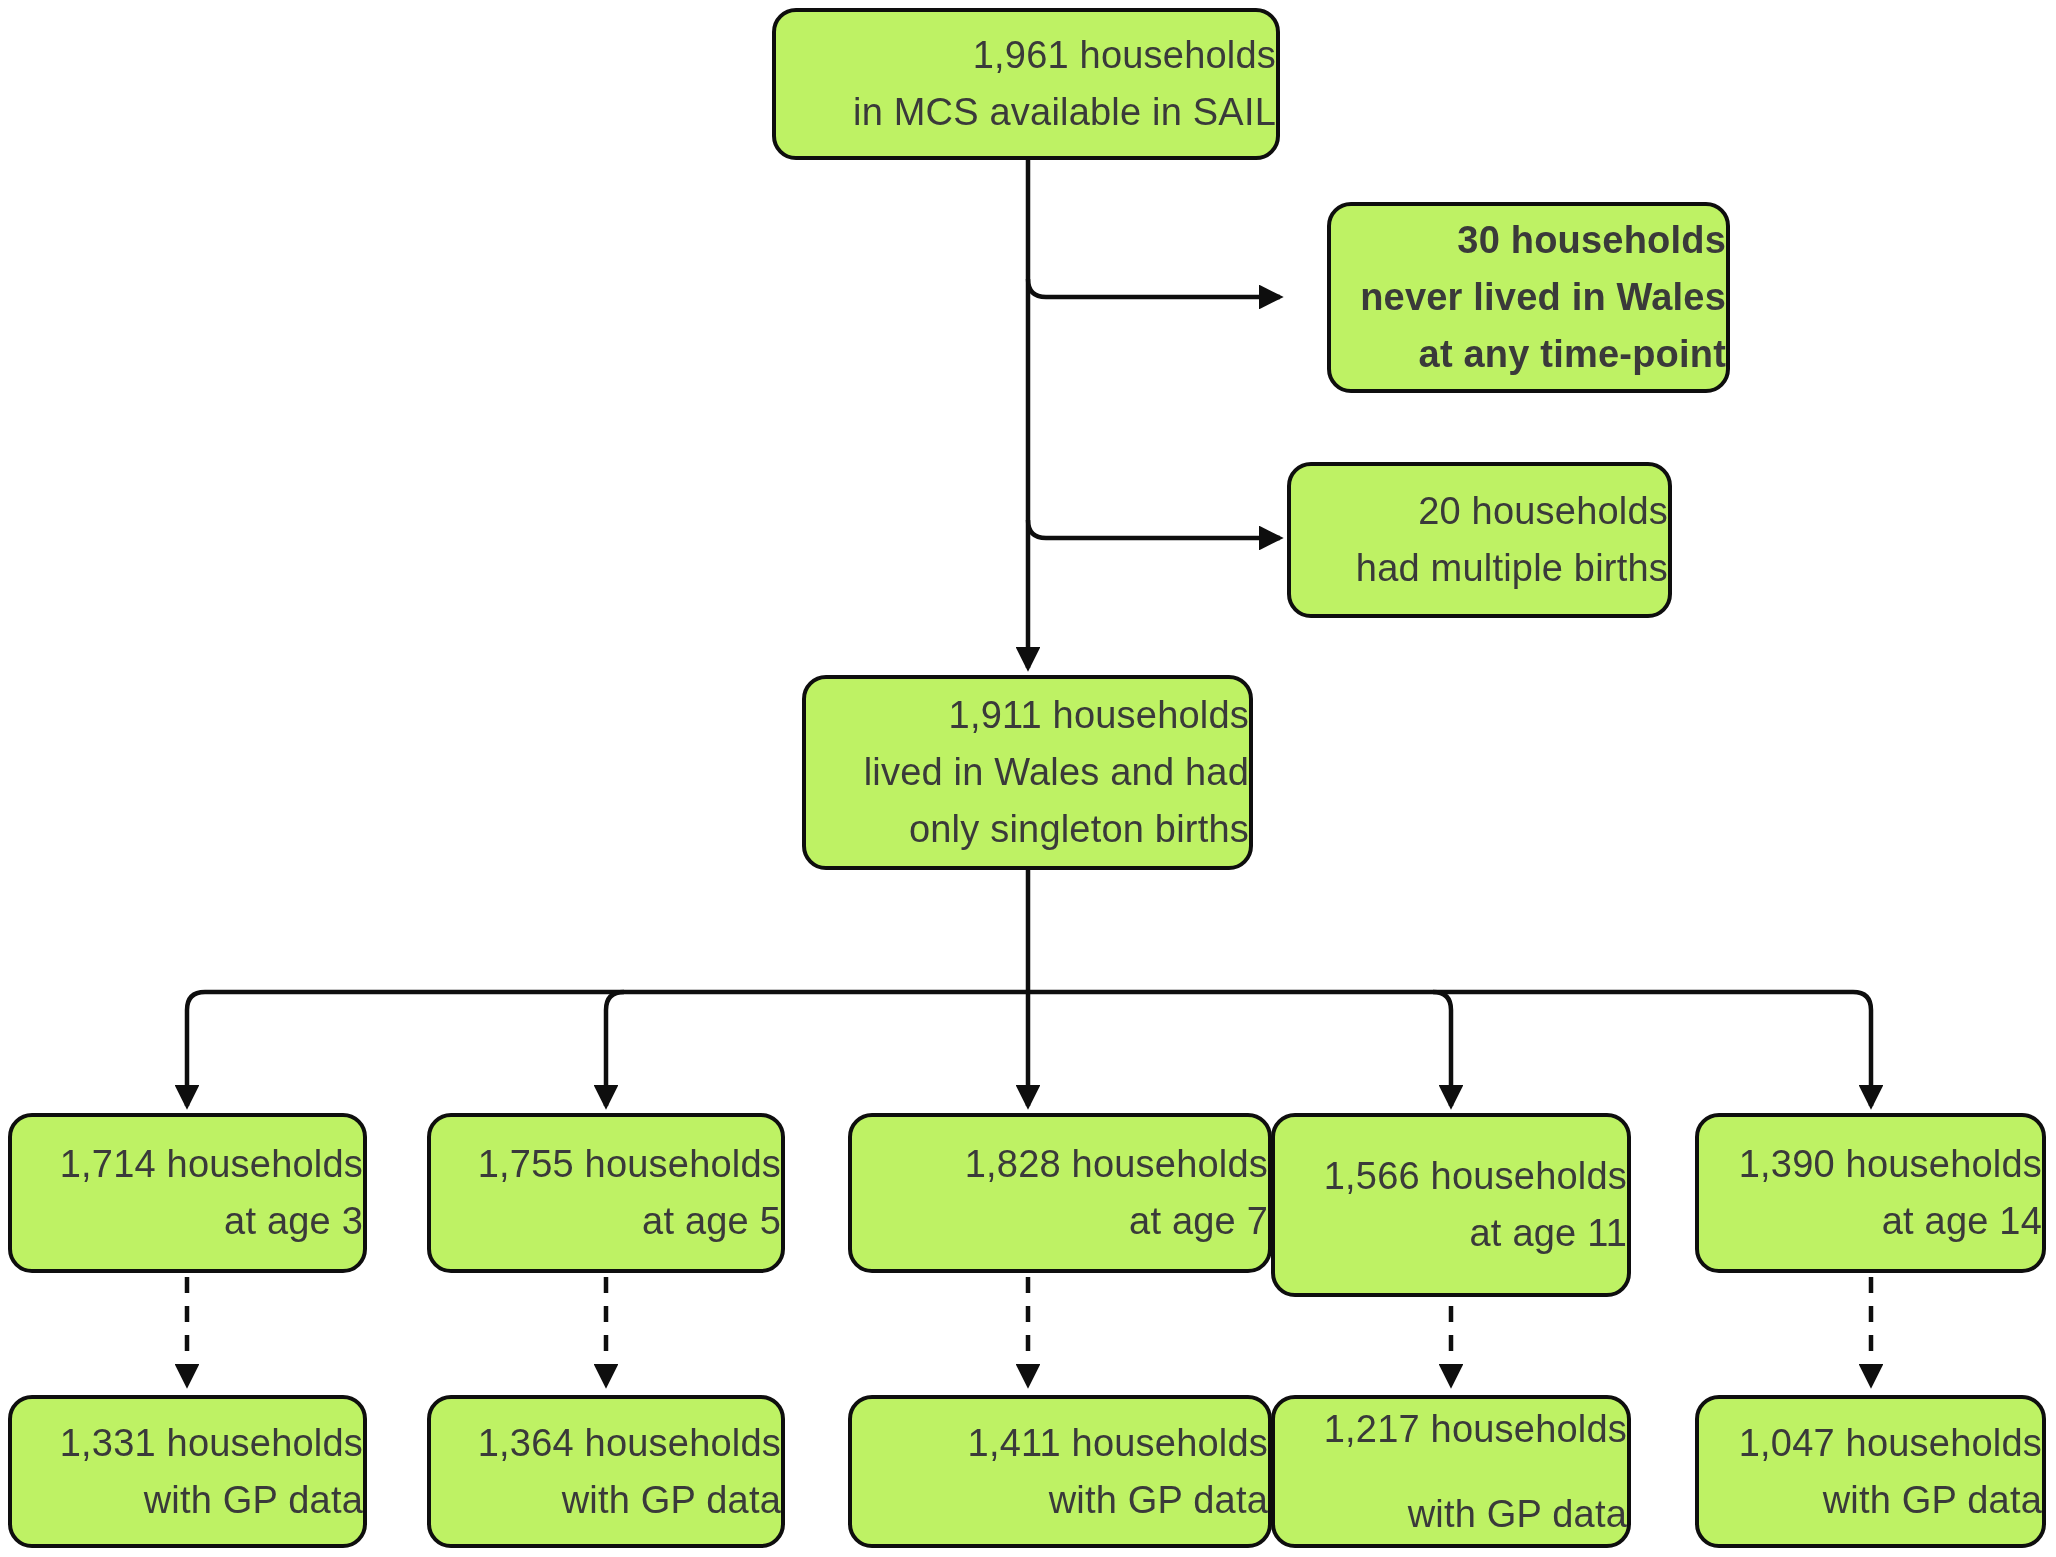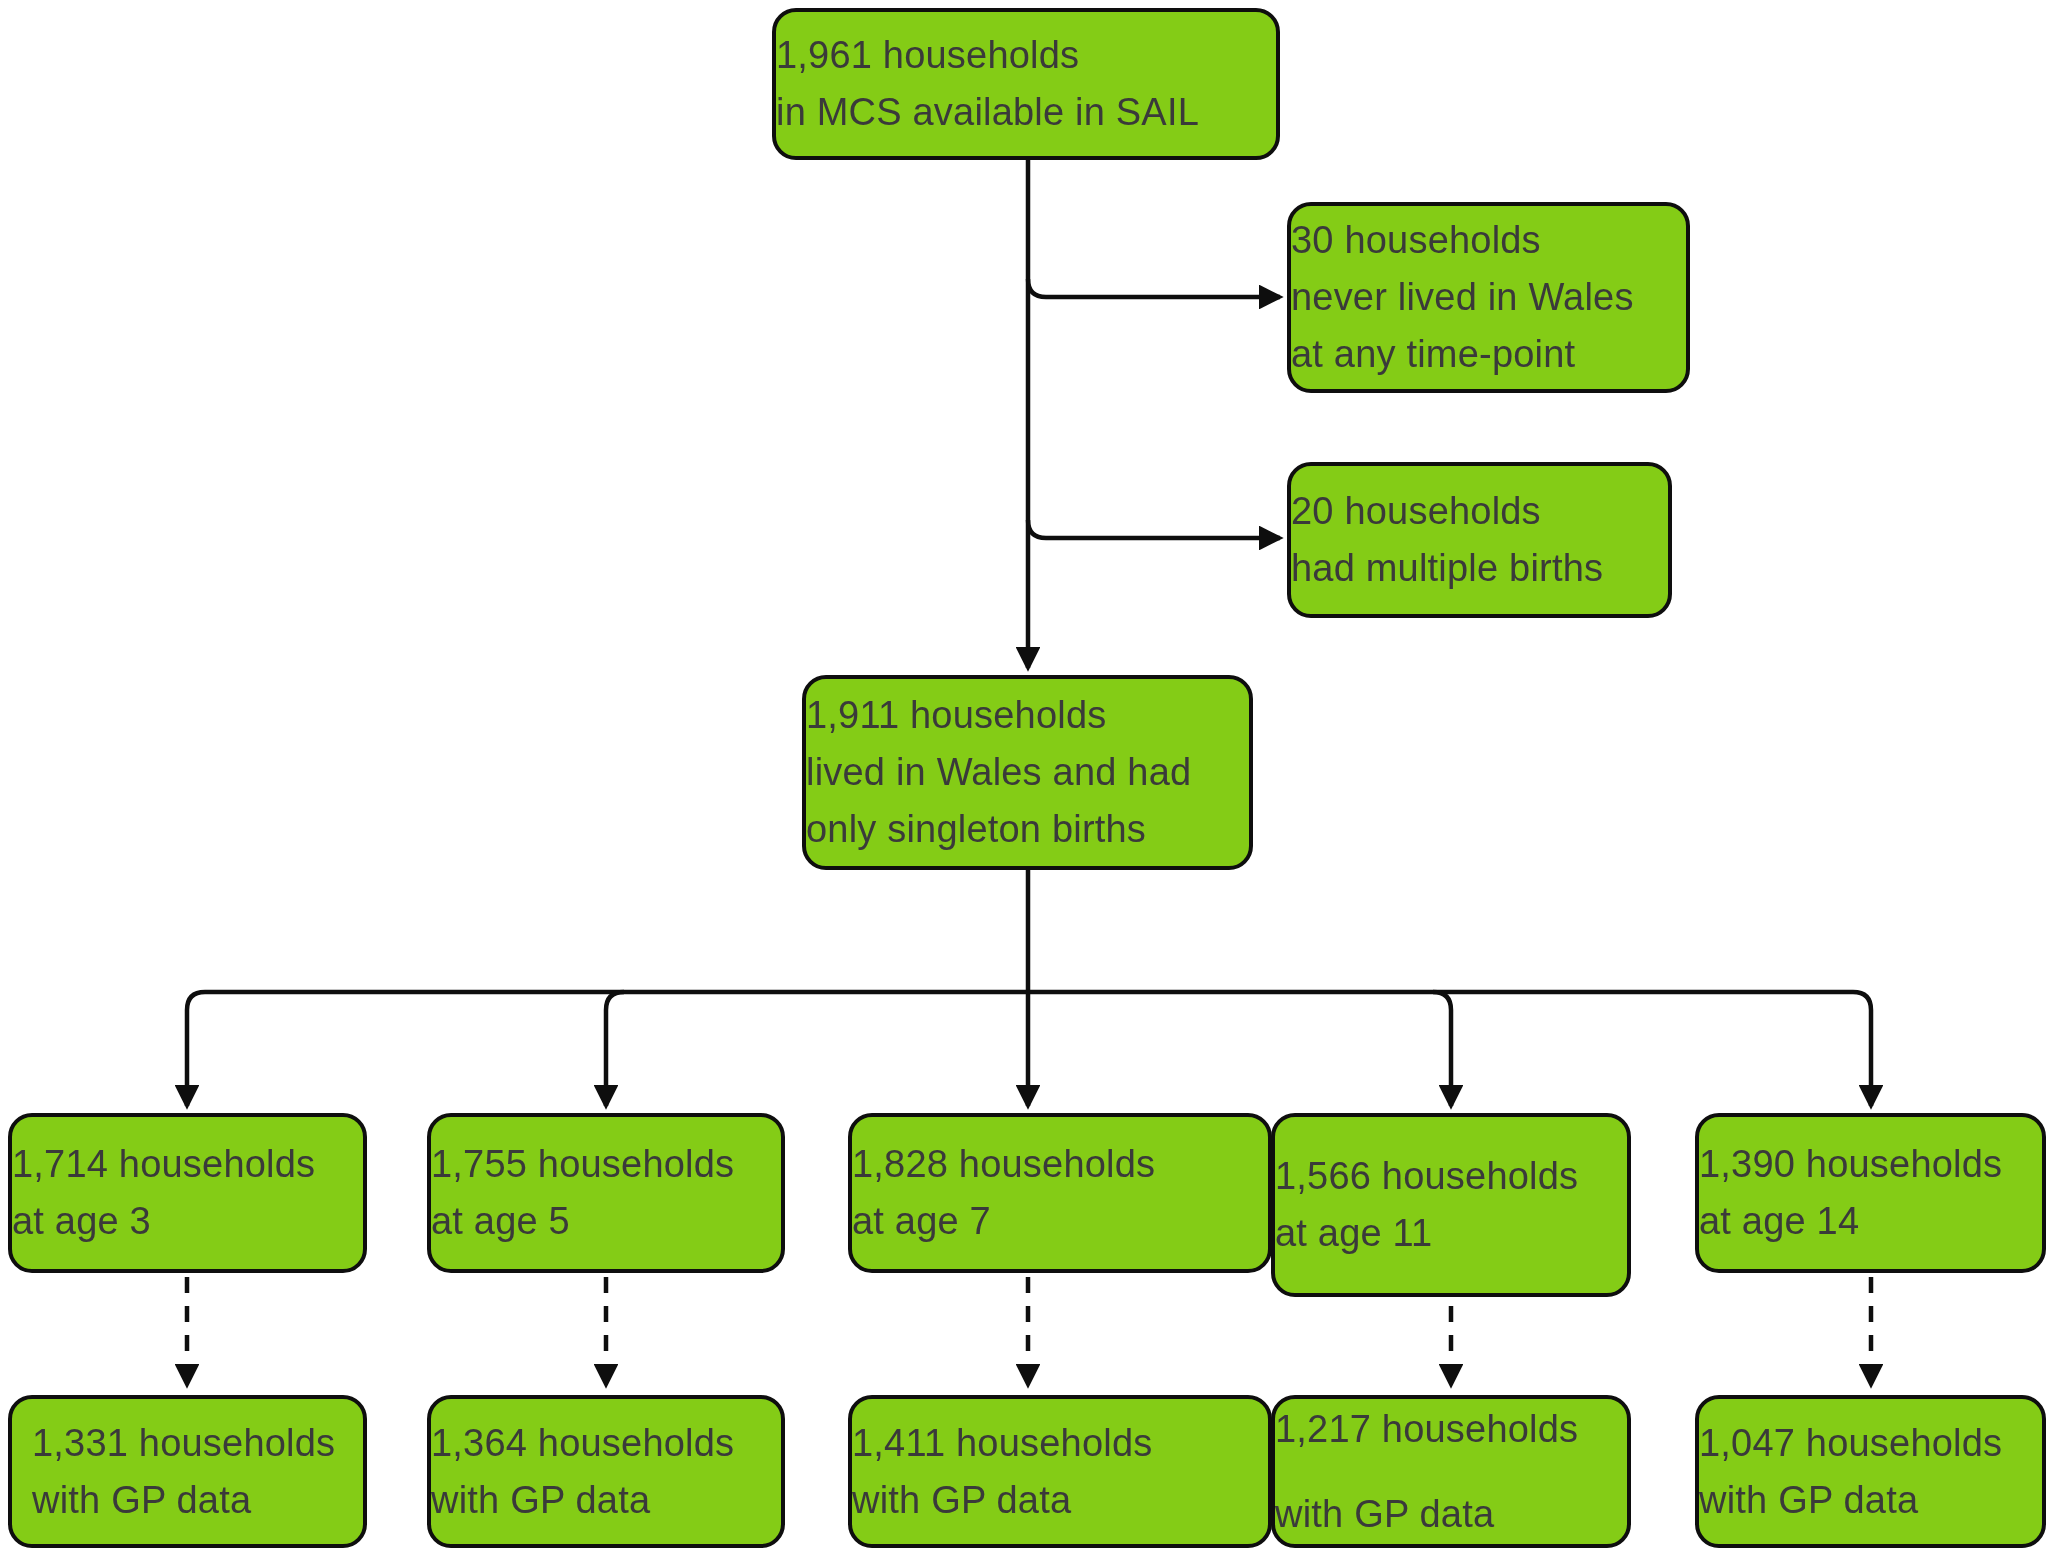--- a/index.html
+++ b/index.html
@@ -17,27 +17,27 @@
   }
   #connectors {
     position: absolute;
     left: 0;
     top: 0;
     z-index: 0;
   }
   .box {
     position: absolute;
     box-sizing: border-box;
-    background: #84cc16;
+    background: #bef264;
     border: 4.5px solid #0e0e0e;
     border-radius: 24px;
     display: flex;
     flex-direction: column;
     justify-content: center;
-    align-items: flex-start;
+    align-items: flex-end;
     z-index: 1;
   }
   .box span {
     display: block;
     white-space: nowrap;
     text-align: center;
     font-size: 38px;
     line-height: 57px;
     color: #3a3a3a;
     letter-spacing: 0.2px;
@@ -76,21 +76,21 @@
     <path d="M1028,1277 L1028,1385" stroke-dasharray="16 13" marker-end="url(#arrow)"></path>
     <path d="M1451,1277 L1451,1385" stroke-dasharray="16 13" marker-end="url(#arrow)"></path>
     <path d="M1871,1277 L1871,1385" stroke-dasharray="16 13" marker-end="url(#arrow)"></path>
   </svg>
 
   <div class="box" style="left:772px; top:8px; width:508px; height:152px;">
     <span>1,961 households</span>
     <span>in MCS available in SAIL</span>
   </div>
 
-  <div class="box" style="left:1287px; top:202px; width:403px; height:191px;">
+  <div class="box" style="left:1327px; top:202px; width:403px; height:191px;font-weight:bold;">
     <span>30 households</span>
     <span>never lived in Wales</span>
     <span>at any time-point</span>
   </div>
 
   <div class="box" style="left:1287px; top:462px; width:385px; height:156px;">
     <span>20 households</span>
     <span>had multiple births</span>
   </div>
 

